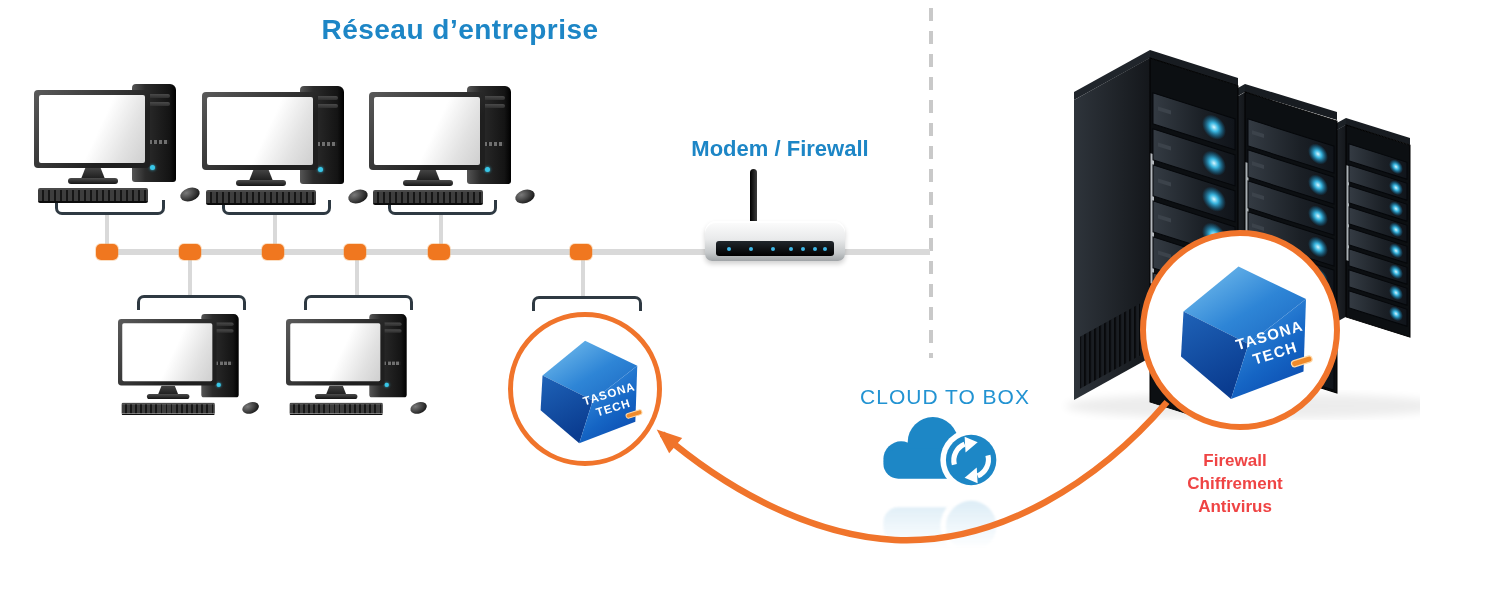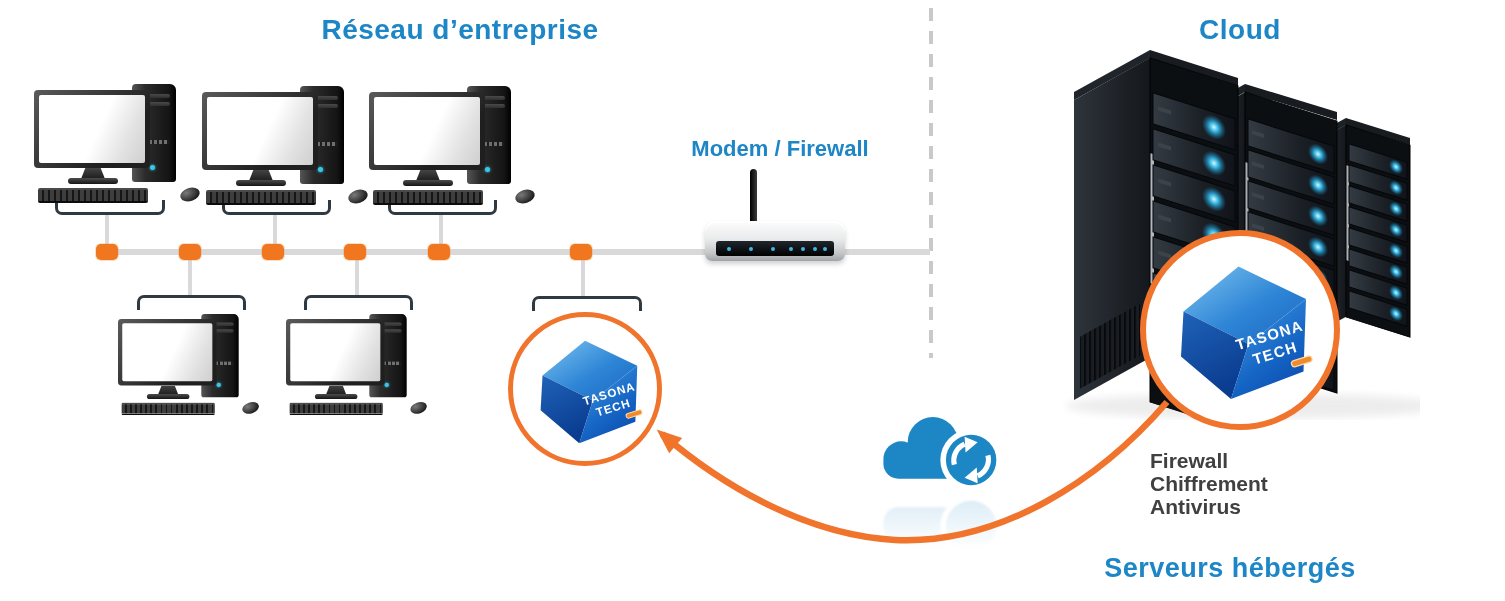--- a/index.html
+++ b/index.html
@@ -77,30 +77,29 @@
   
   .cloud-group{position:absolute;left:845px;top:385px;width:200px;height:180px;}
   .ctb-label{position:absolute;left:0;top:0;width:200px;text-align:center;color:#2293d2;
              font-size:21px;letter-spacing:1px;font-weight:normal;}
   .cloud-icon{position:absolute;left:30px;top:28px;width:140px;height:80px;}
   .cloud-reflection{position:absolute;left:30px;top:108px;width:140px;height:80px;
              transform:scaleY(-1);opacity:.16;filter:blur(1px);
              -webkit-mask-image:linear-gradient(to top,#000 5%,transparent 70%);
              mask-image:linear-gradient(to top,#000 5%,transparent 70%);}
 
-  .fw-list{position:absolute;left:1150px;top:449px;width:170px;
-           color:#404040;font-size:21px;line-height:23px;font-weight:bold;}
+  .fw-list{position:absolute;left:1150px;top:449px;width:170px;text-align:center;
+           color:#ef4444;font-size:17px;line-height:23px;font-weight:bold;}
 </style>
 </head>
 <body>
 
 <div id="stage">
 
   <div class="blue-title" style="left:280px;top:14px;width:360px">Réseau d’entreprise</div>
-  <div class="blue-title" style="left:1140px;top:14px;width:200px">Cloud</div>
   <div class="blue-label" style="left:690px;top:136px;width:180px">Modem / Firewall</div>
 
   <div class="dashed-sep"></div>
 
   <div class="bus"></div>
 
   <div class="stem" style="left:105px;top:212px;height:34px"></div>
   <div class="stem" style="left:273px;top:212px;height:34px"></div>
   <div class="stem" style="left:439px;top:212px;height:34px"></div>
   <div class="stem" style="left:188px;top:258px;height:37px"></div>
@@ -334,20 +333,21 @@
             <circle cx="64" cy="265" r="12" fill="url(#glow)"></circle>
           <rect x="3" y="286" width="82" height="31" fill="url(#rowGrad)" stroke="#05070a"></rect>
             <rect x="8" y="298" width="13" height="4" fill="#3c434b"></rect>
             <circle cx="64" cy="301" r="12" fill="url(#glow)"></circle>
         </g>
       </g>
     </g>
   </svg>
 
   <div class="cloud-group">
+    <div class="ctb-label">CLOUD TO BOX</div>
     <div class="cloud-icon">
       <svg width="140" height="80" viewBox="0 0 150 85">
         <circle cx="62" cy="31" r="27" fill="#1d87c6"></circle>
         <circle cx="28" cy="49" r="19" fill="#1d87c6"></circle>
         <rect x="9" y="38" width="96" height="32" rx="16" fill="#1d87c6"></rect>
         <circle cx="103" cy="50" r="33" fill="#ffffff"></circle>
         <circle cx="103" cy="50" r="27" fill="#1d87c6"></circle>
         <path d="M 85 55 A 19 19 0 0 1 96 33" stroke="#ffffff" stroke-width="5.5" fill="none"></path>
         <polygon points="96,25 110,31 97,42" fill="#ffffff"></polygon>
         <path d="M 121 45 A 19 19 0 0 1 110 67" stroke="#ffffff" stroke-width="5.5" fill="none"></path>
@@ -415,15 +415,14 @@
       </g>
     </svg>
   </div>
 
   <div class="fw-list">
     <div>Firewall</div>
     <div>Chiffrement</div>
     <div>Antivirus</div>
   </div>
 
-  <div class="blue-title" style="left:1085px;top:553px;width:290px;font-size:27px">Serveurs hébergés</div>
 
 </div>
 
 </body></html>

